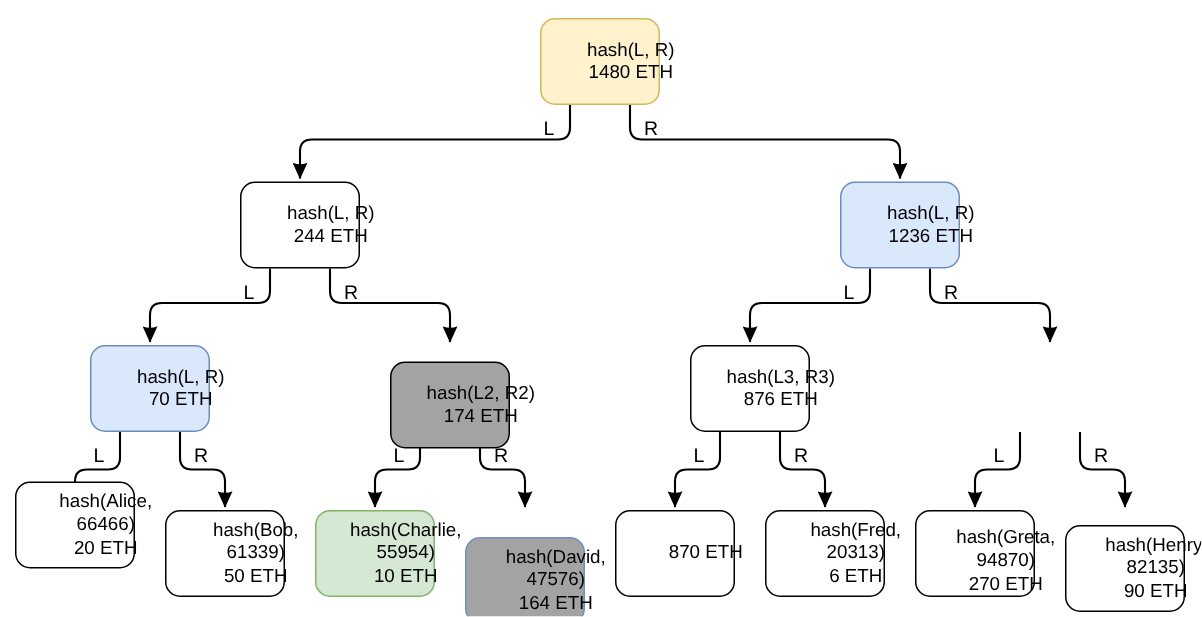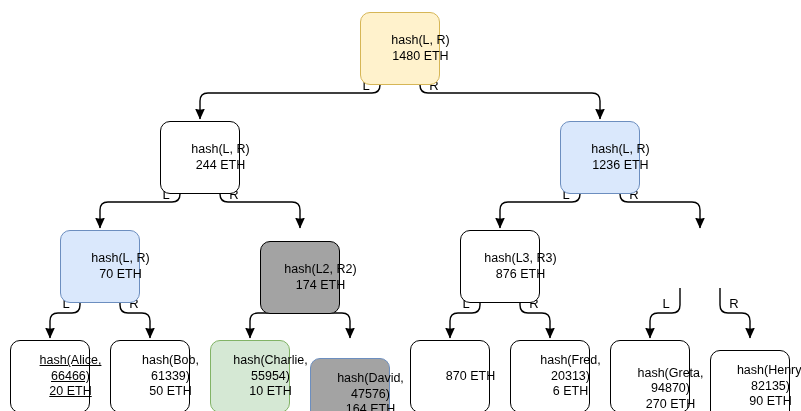--- a/index.html
+++ b/index.html
@@ -29,21 +29,21 @@
   }
   svg.edges-layer text.edge-label {
     font-family: "Liberation Sans", sans-serif;
     font-size: 13px;
     fill: #000000;
     text-anchor: middle;
   }
   .node {
     position: absolute;
     width: 80px;
-    height: 73px;
+    height: 58px;
     box-sizing: border-box;
     border: 1.5px solid #000000;
     border-radius: 10px;
     background: #ffffff;
     display: flex;
     flex-direction: column;
     align-items: center;
     justify-content: center;
     text-align: center;
     font-size: 12.5px;
@@ -121,21 +121,21 @@
   </div>
   <div class="node" style="left: 260px; top: 230px; background: #a3a3a3; border-color: rgb(0, 0, 0); margin-top: 11px;">
     <div class="hash-line">hash(L2, R2)</div>
     <div class="amount-line">174 ETH</div>
   </div>
   <div class="node" style="left: 460px; top: 230px; background: rgb(255, 255, 255); border-color: rgb(0, 0, 0);">
     <div class="hash-line">hash(L3, R3)</div>
     <div class="amount-line">876 ETH</div>
   </div>
 
-  <div class="node" style="left: 10px; top: 340px; background: rgb(255, 255, 255); border-color: rgb(0, 0, 0); text-decoration: underline;">
+  <div class="node" style="left: 10px; top: 321px; background: rgb(255, 255, 255); border-color: rgb(0, 0, 0);">
     <div class="hash-line">hash(Alice, 66466)</div>
     <div class="amount-line">20 ETH</div>
   </div>
   <div class="node" style="left: 110px; top: 340px; background: rgb(255, 255, 255); border-color: rgb(0, 0, 0);">
     <div class="hash-line">hash(Bob, 61339)</div>
     <div class="amount-line">50 ETH</div>
   </div>
   <div class="node" style="left: 210px; top: 340px; background: rgb(213, 232, 212); border-color: rgb(130, 179, 102);">
     <div class="hash-line">hash(Charlie, 55954)</div>
     <div class="amount-line">10 ETH</div>

